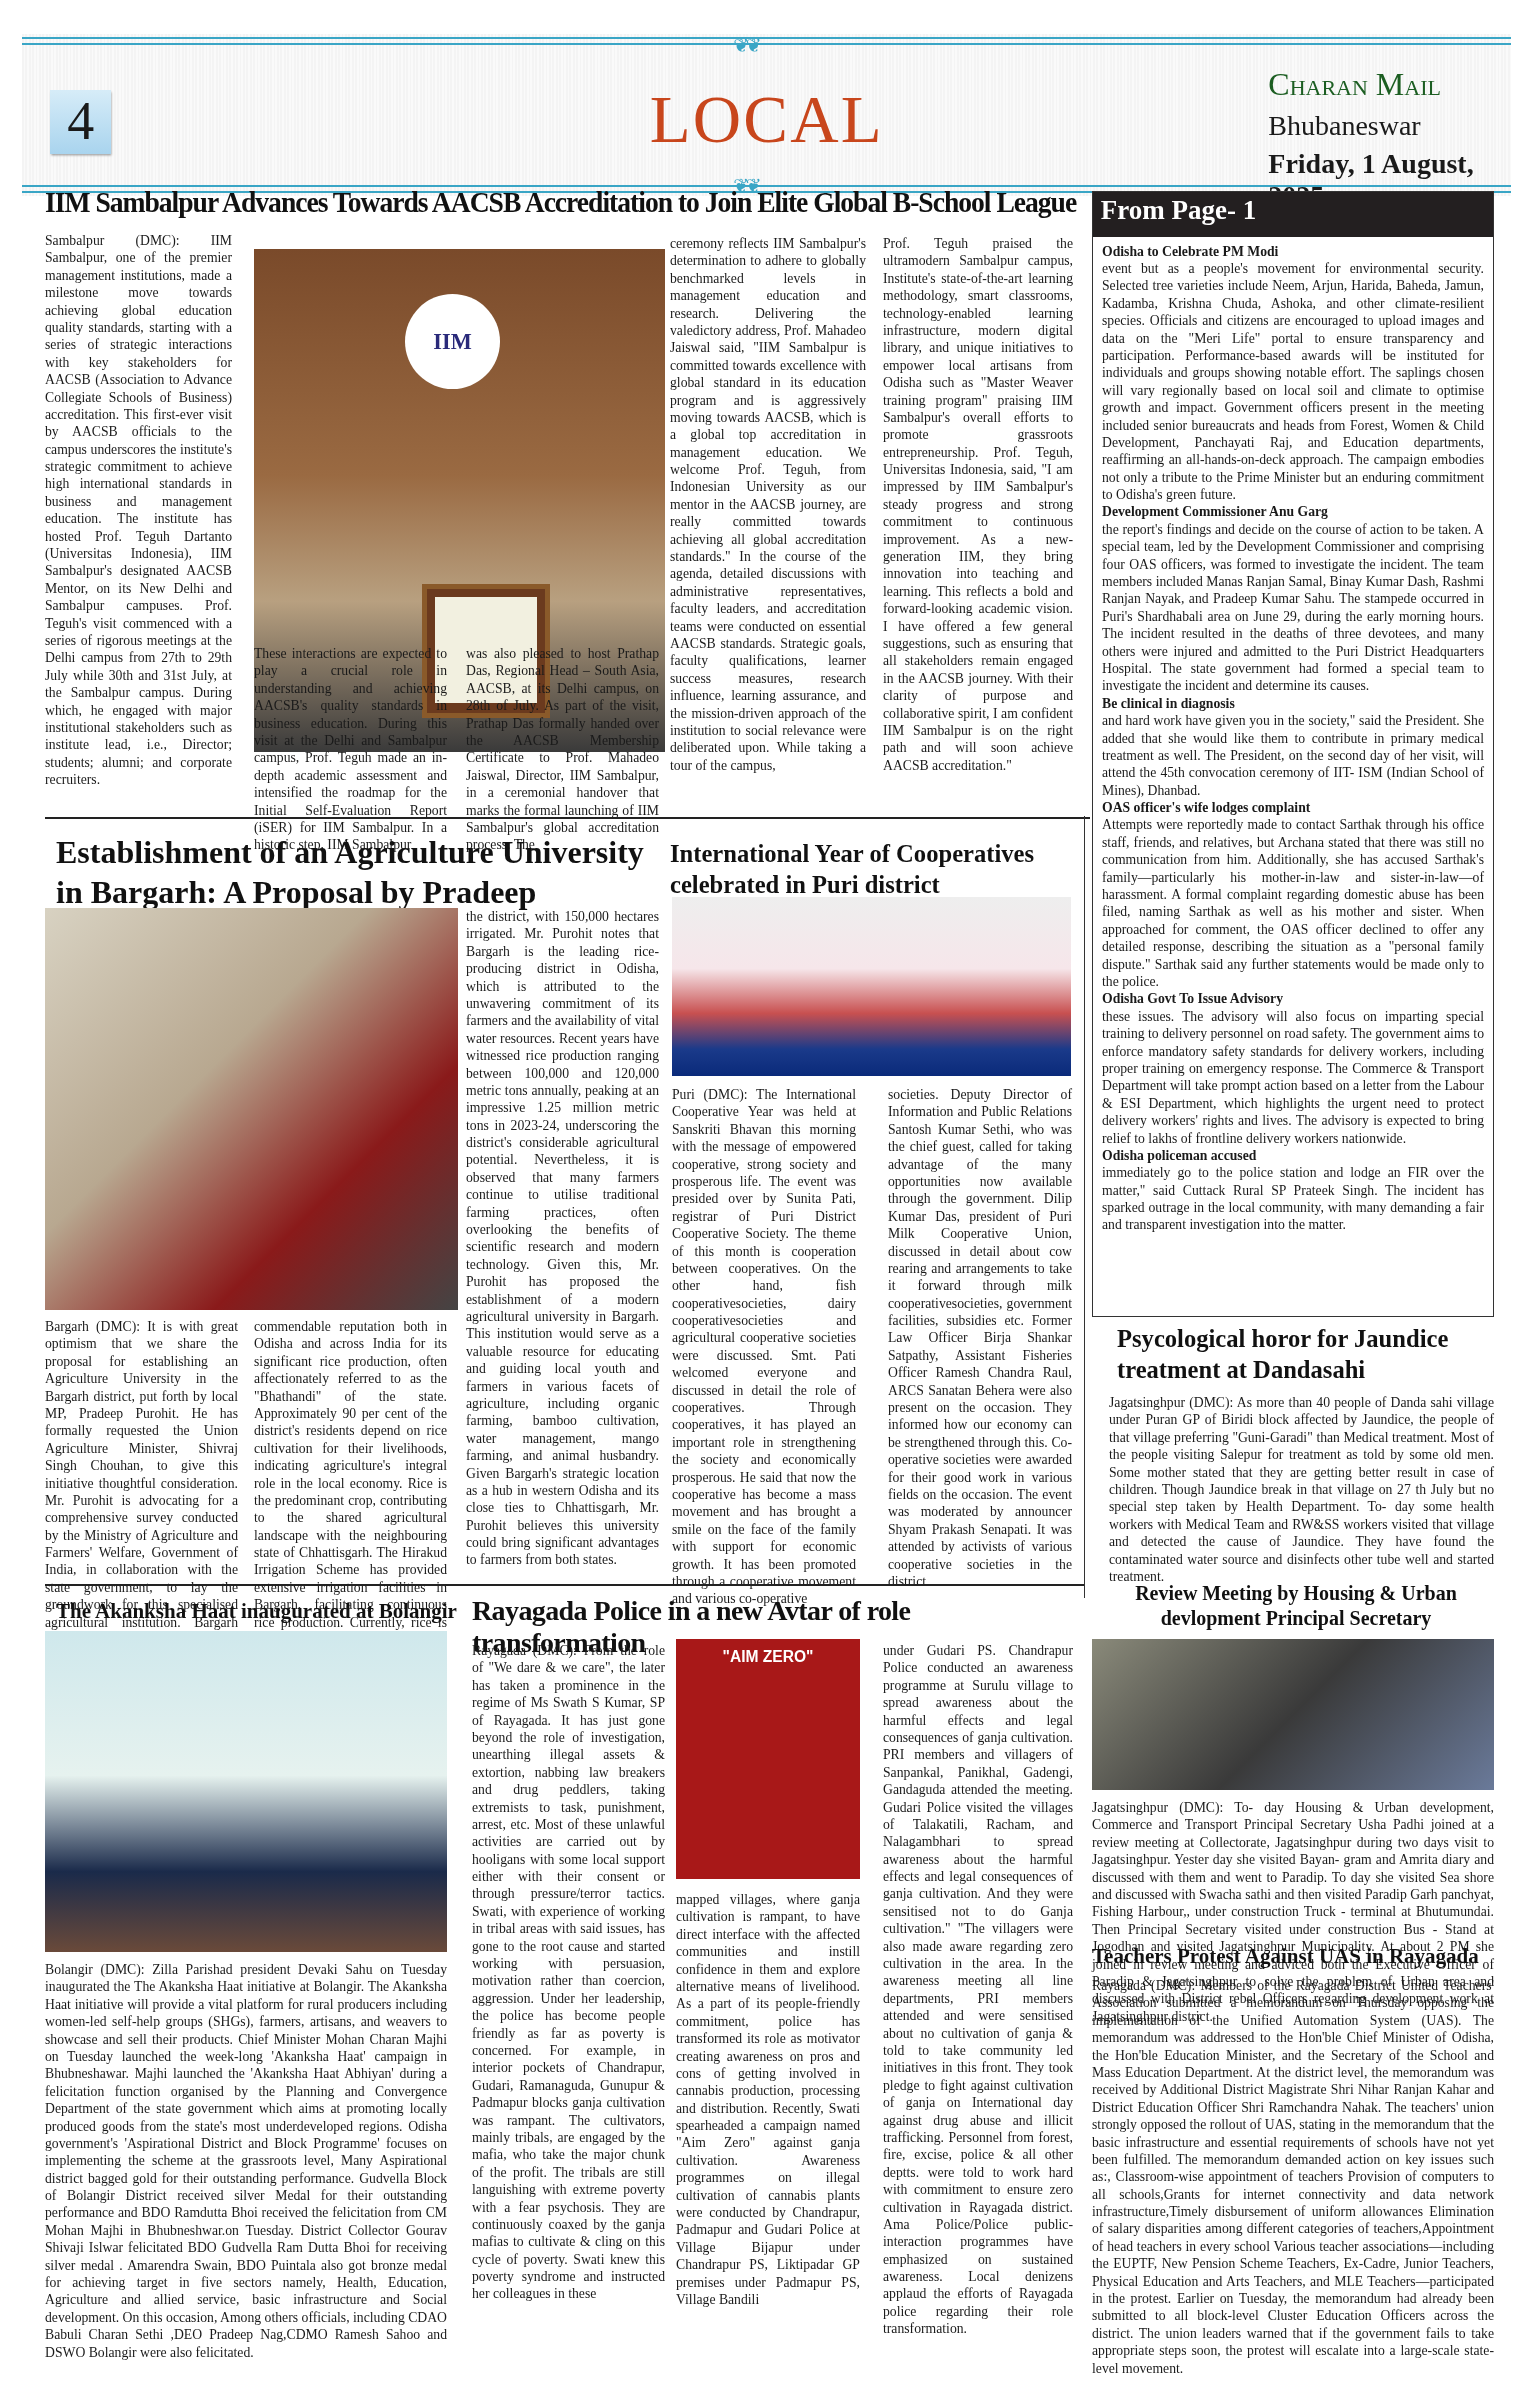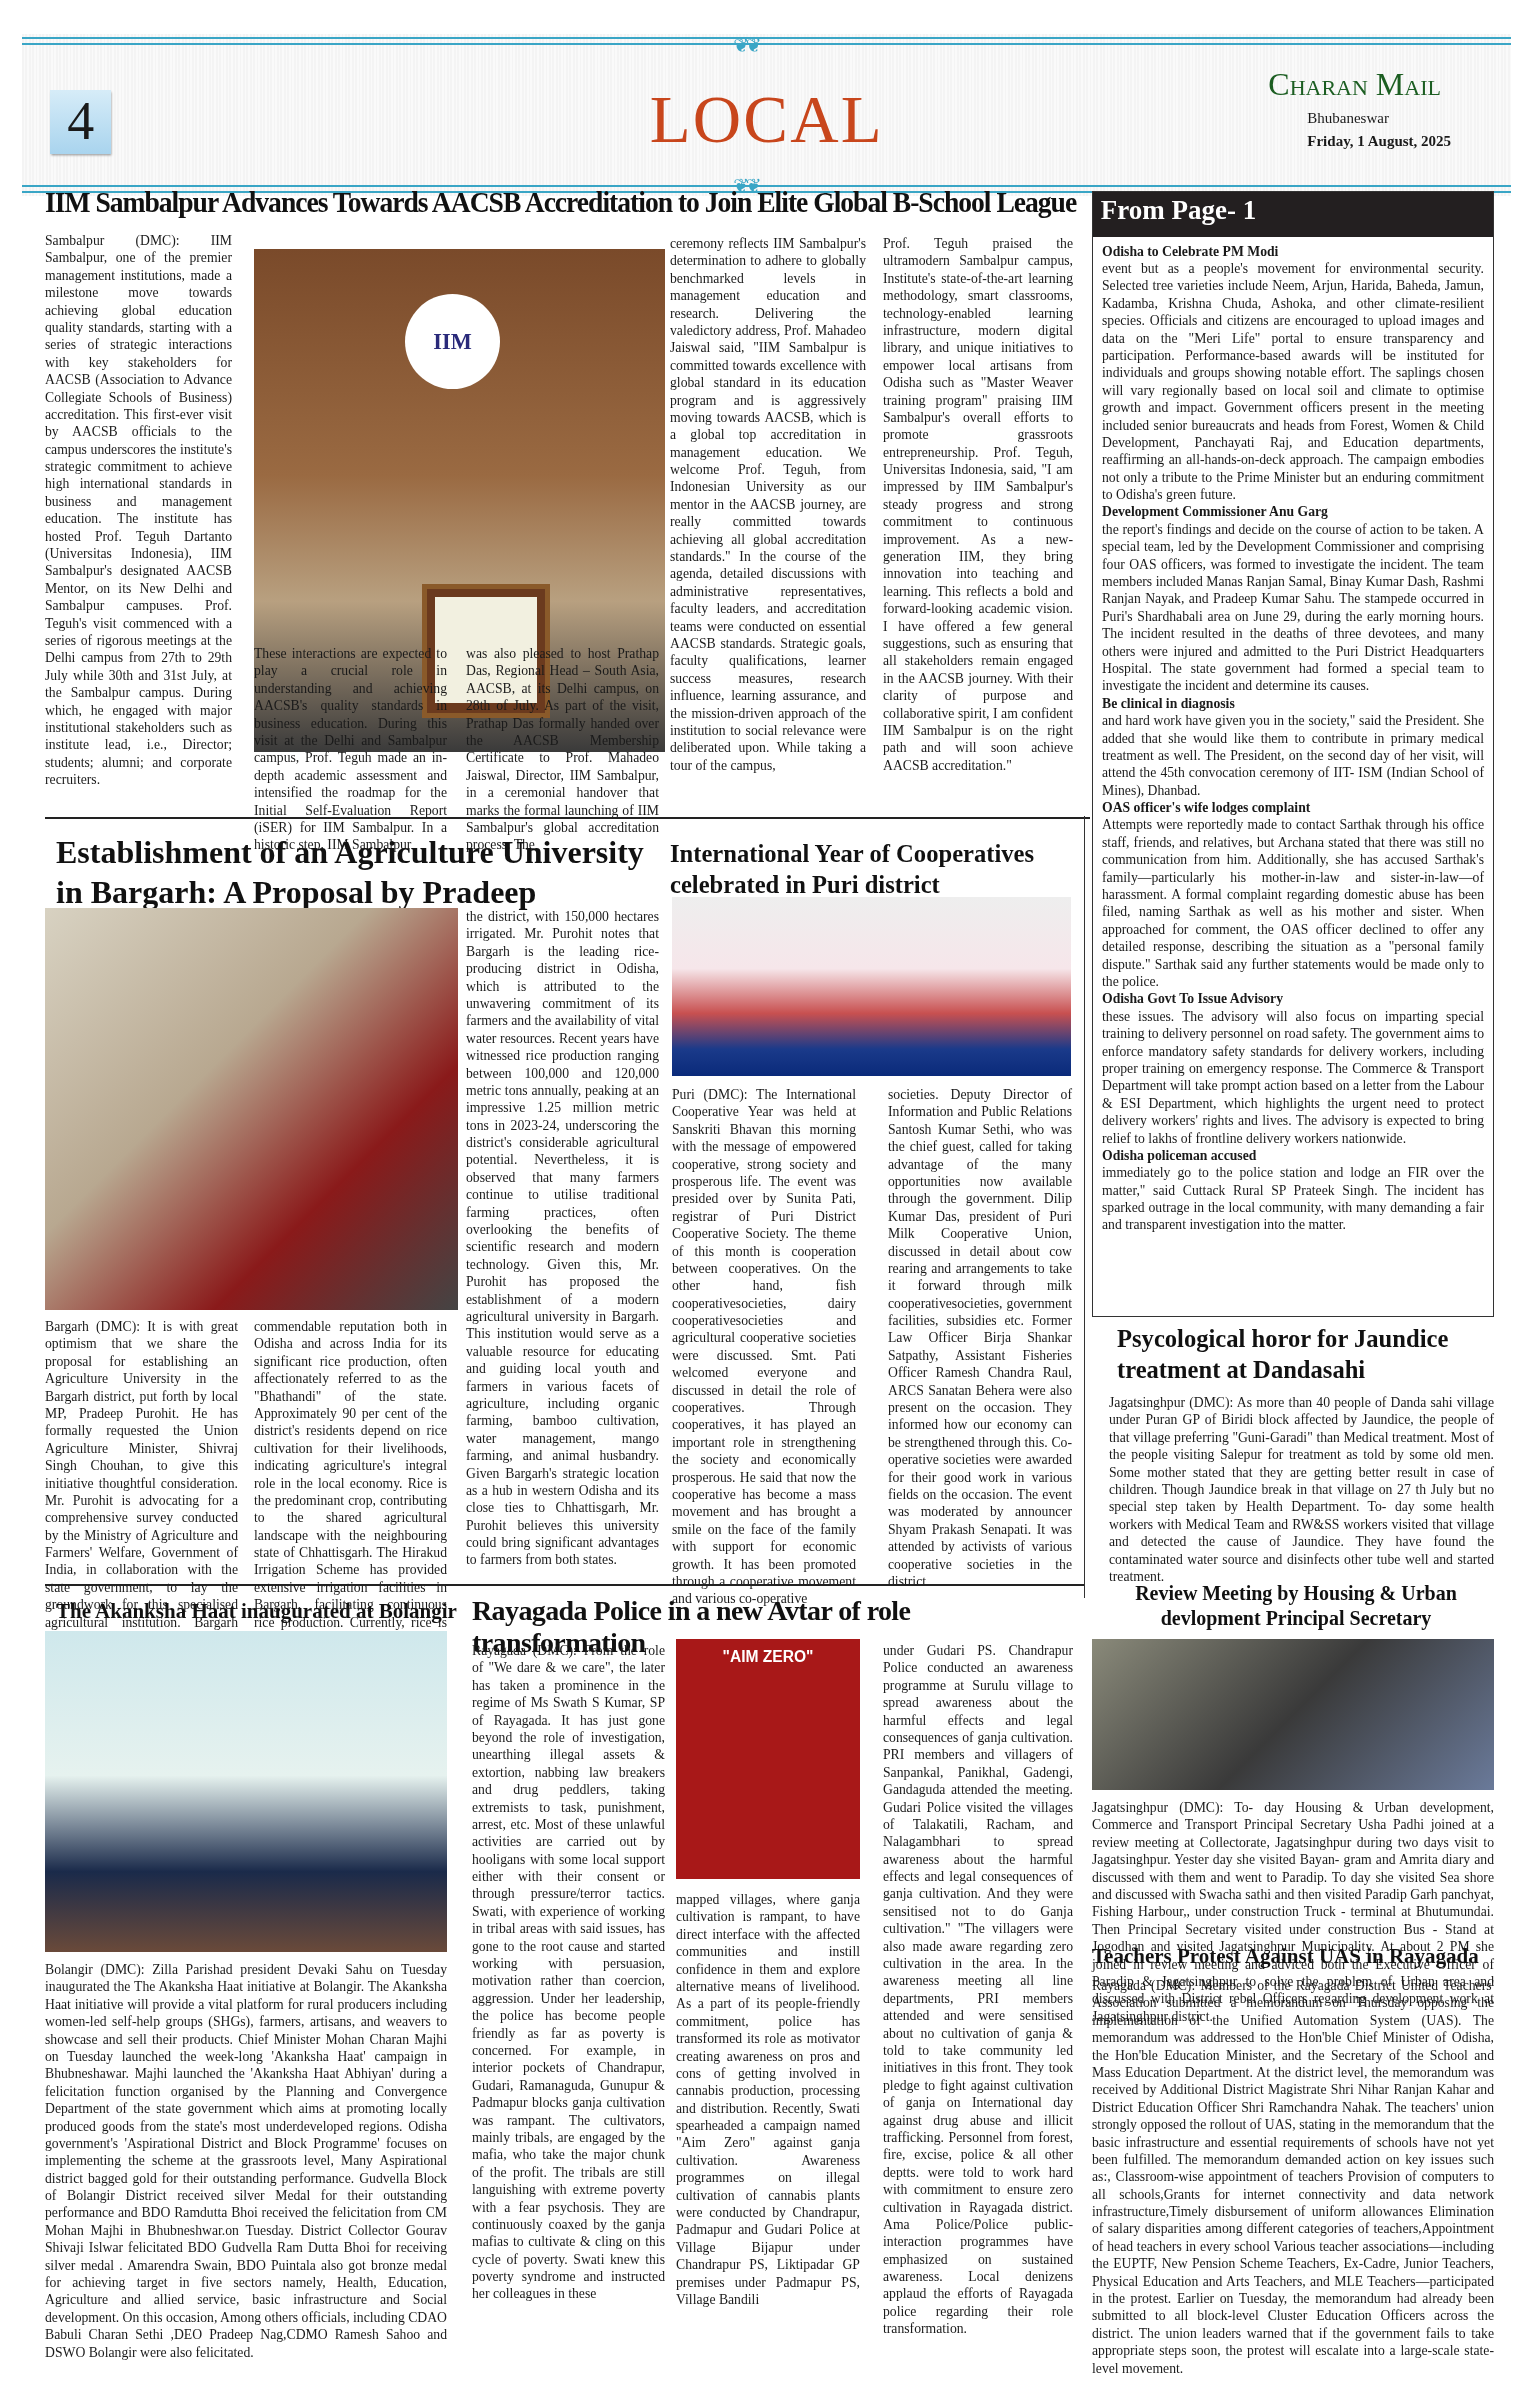--- a/index.html
+++ b/index.html
@@ -6,21 +6,21 @@
   body { width: 1533px; height: 2401px; background: #fff; font-family: "Liberation Serif", serif; color: #1a1a1a; overflow: hidden; position: relative; }
   .masthead { position: absolute; left: 22.3px; top: 34px; width: 1489px; height: 162px; background: repeating-linear-gradient(90deg,#f4f4f4 0 1.7px,#fafafa 1.7px 3.4px); }
   .mh-line { position: absolute; left: 0; right: 0; height: 7.8px; border-top: 2.2px solid #3aa6c6; border-bottom: 2.2px solid #3aa6c6; }
   .mh-line.top { top: 3.4px; } .mh-line.bot { bottom: 3.4px; }
   .mh-orn { position: absolute; left: 693px; width: 61px; height: 22.3px; color: #3aa6c6; font-size: 19px; text-align: center; letter-spacing: -3.4px; }
   .mh-orn.top { top: 0; } .mh-orn.bot { bottom: 0; }
   .page-num { position: absolute; left: 28px; top: 56px; width: 61px; height: 64px; background: linear-gradient(#d6ecf8,#a9d4ee); box-shadow: 1.1px 2.2px 2.2px #999; font-size: 54px; text-align: center; line-height: 63px; }
   .section-title { position: absolute; left: 0; right: 0; top: 47px; text-align: center; font-size: 67px; color: #c8461c; letter-spacing: 2.2px; }
   .brand { position: absolute; left: 1246px; top: 32px; width: 235px; }
   .brand .name { font-size: 32px; color: #1c5e22; font-variant: small-caps; }
-  .brand .city, .brand .date { font-size: 15px; margin-top: 6.7px; margin-left: 39px; }
+  .brand .city, .brand .date { font-size: 28px; margin-top: 6.7px; }
   .brand .date { font-weight: bold; }
   .headline { position: absolute; font-weight: bold; line-height: 1.15; color: #111; }
   .col { position: absolute; font-size: 13.7px; line-height: 1.27; text-align: justify; }
   .col b { font-weight: normal; }
   .photo { position: absolute; }
   .rule { position: absolute; height: 1.7px; background: #222; }
   .sidebox { position: absolute; left: 1092px; top: 191px; width: 402px; height: 1126px; border: 1.1px solid #333; }
   .sidebox .bar { background: #231f20; color: #fff; font-size: 27px; font-weight: bold; padding: 3.4px 7.8px; height: 45px; }
   .sidebox .body { padding: 5.6px 9px; font-size: 13.7px; line-height: 1.27; text-align: justify; }
   .sidebox .sub { font-weight: bold; }

